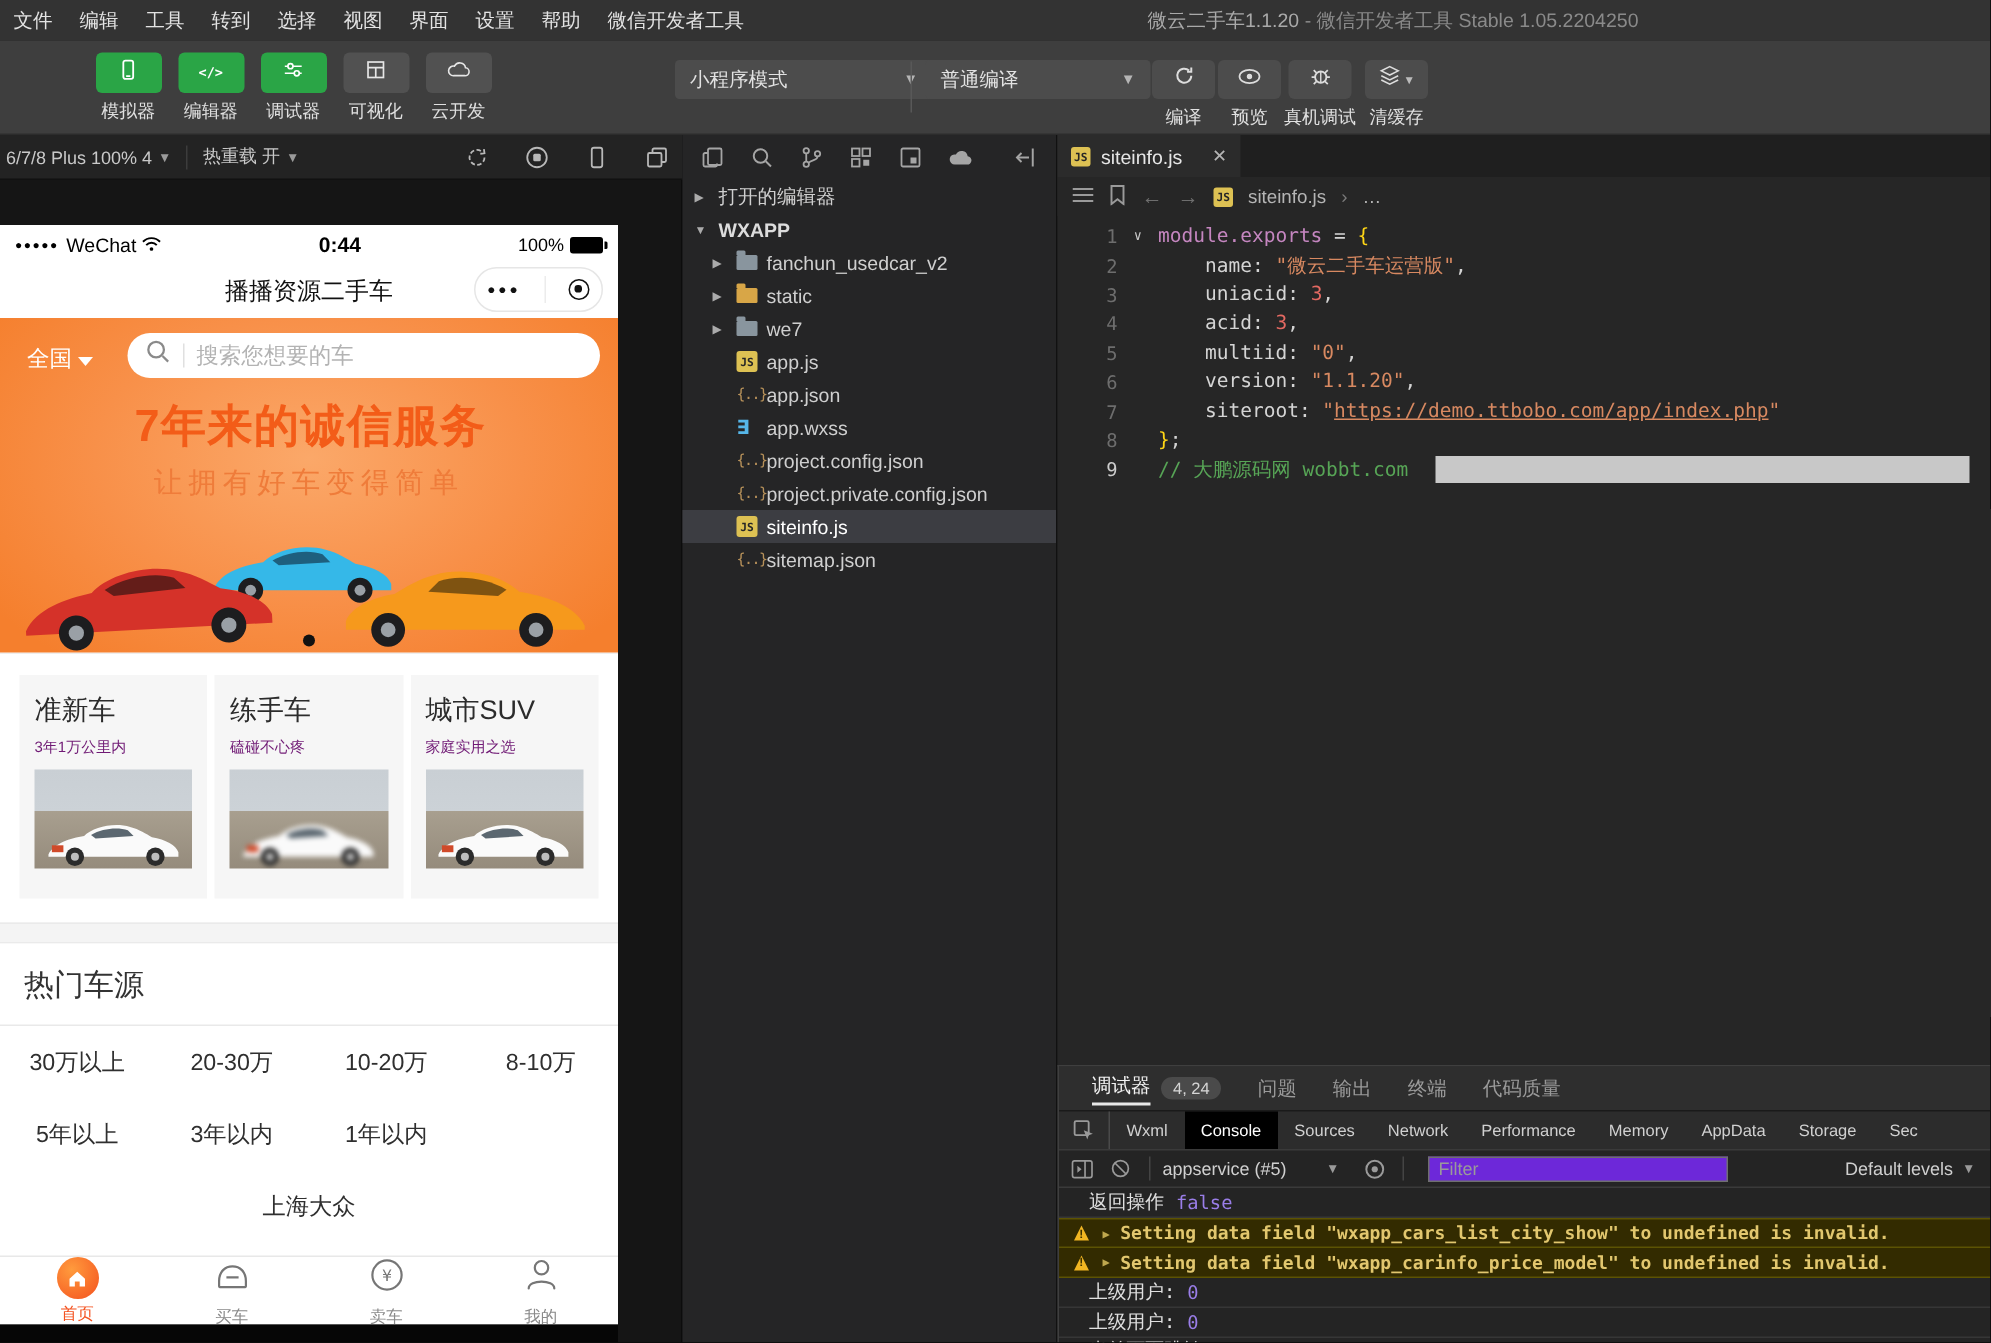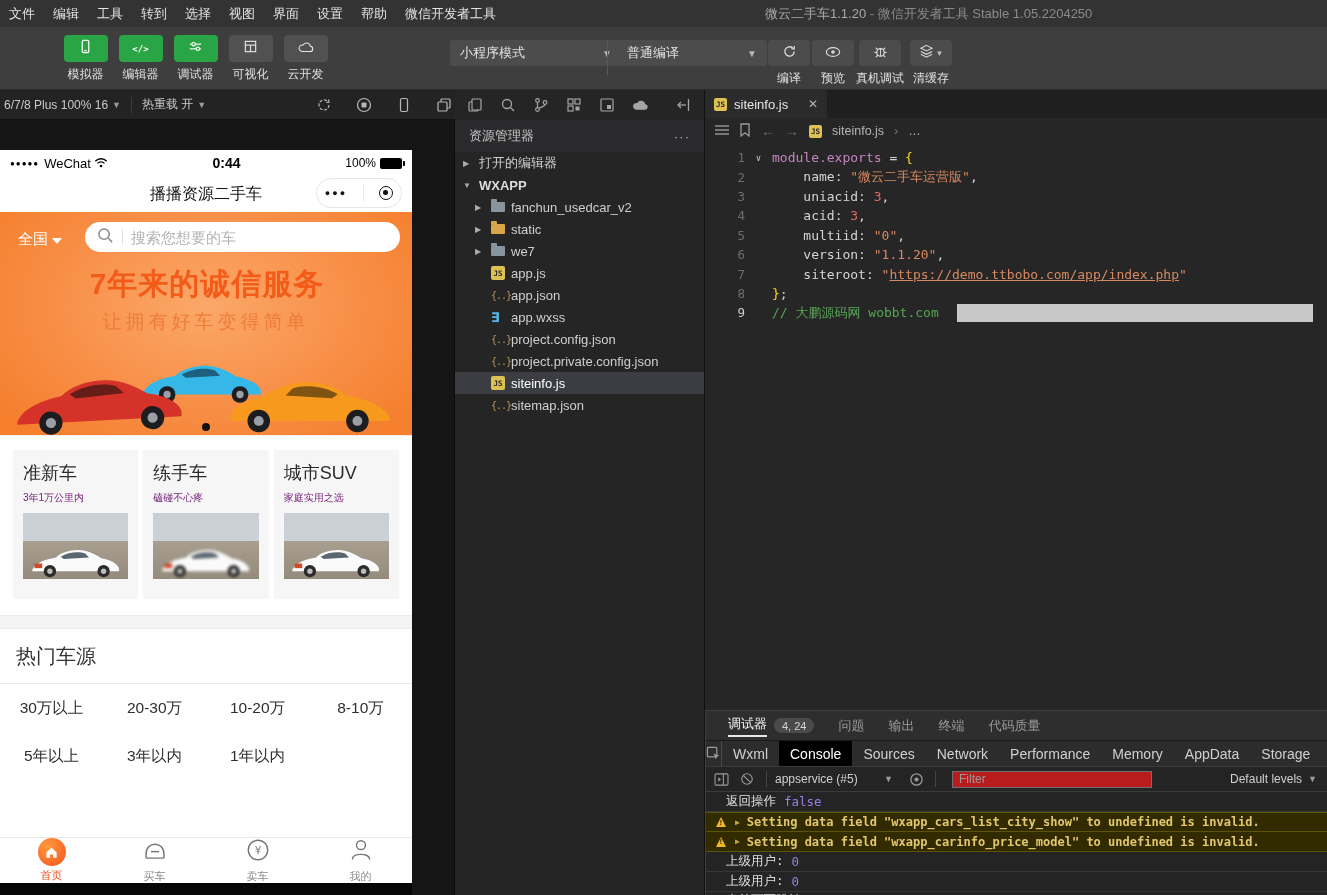--- a/index.html
+++ b/index.html
@@ -133,28 +133,28 @@
   .sel-bar { position:absolute; left:252px; right:14px; top:1px; bottom:1px; background:#c8c8c8; }
 
   
   .dbg { position:absolute; left:705px; top:710px; width:622px; height:185px; background:#242424; border-top:1px solid #3f3f3f; border-left:1px solid #3f3f3f; font-family:"Liberation Sans",sans-serif; }
   .dbg-tabs { height:29px; display:flex; align-items:center; padding-left:22px; gap:24px; background:#2e2e2e; }
   .dbg-tab { color:#9a9a9a; font-size:13px; cursor:pointer; display:flex; align-items:center; gap:7px; }
   .dbg-tab.active .txt { color:#f2f2f2; border-bottom:2px solid #e8e8e8; padding-bottom:2px; }
   .badge { background:#4a4a4a; color:#d6d6d6; font-size:11px; border-radius:9px; padding:1.5px 8px; }
   .devtools-row { height:26px; background:#2c2c2c; border-top:1px solid #1a1a1a; display:flex; align-items:stretch; }
   .dt-ic { width:34px; display:flex; align-items:center; justify-content:center; border-right:1px solid #4a4a4a; cursor:pointer; }
-  .dt-tab { display:flex; align-items:center; padding:0 11px; color:#d0d0d0; font-size:14px; cursor:pointer; }
+  .dt-tab { display:flex; align-items:center; padding:0 11px; color:#d0d0d0; font-size:11px; cursor:pointer; }
   .dt-tab.active { background:#000; color:#fff; }
   .console-toolbar { height:26px; background:#242424; border-top:1px solid #3a3a3a; border-bottom:1px solid #3a3a3a; display:flex; align-items:center; padding:0 6px; }
   .ct-ic { width:18px; height:18px; display:flex; align-items:center; justify-content:center; cursor:pointer; margin-right:8px; }
   .ct-div { width:1px; height:16px; background:#444; margin:0 8px 0 2px; }
   .ctx { color:#d0d0d0; font-size:12px; display:flex; align-items:center; width:118px; cursor:pointer; }
   .ctx .caret { margin-left:auto; color:#9a9a9a; font-size:9px; }
-  .filter-input { width:200px; height:17px; background:#b91c1c; border:1px solid #6f6f6f; color:#bbb; font-size:12px; padding:0 6px; outline:none; margin-left:8px; font-family:"Liberation Sans",sans-serif; }
+  .filter-input { width:200px; height:17px; background:#6d28d9; border:1px solid #6f6f6f; color:#bbb; font-size:12px; padding:0 6px; outline:none; margin-left:8px; font-family:"Liberation Sans",sans-serif; }
   .filter-input::placeholder { color:#9a9a9a; }
   .levels { margin-left:auto; color:#cfcfcf; font-size:12px; display:flex; align-items:center; gap:6px; cursor:pointer; padding-right:4px; }
   .levels .caret { font-size:9px; color:#9a9a9a; }
   .console { font-family:"DejaVu Sans Mono",monospace; font-size:12.5px; overflow:hidden; height:103px; }
   .crow { height:20px; display:flex; align-items:center; padding-left:20px; color:#e0e0e0; border-bottom:1px solid #363636; }
   .crow .val { color:#9a7ee8; margin-left:8px; }
   .crow.warn { background:#332b00; border-bottom:1px solid #5c5303; color:#e2c76e; padding-left:10px; font-weight:bold; font-size:12px; }
   .warn-tri { position:relative; width:0; height:0; border-left:5.5px solid transparent; border-right:5.5px solid transparent; border-bottom:10px solid #f1b622; display:inline-block; margin-right:9px; flex:none; }
   .warn-tri::after { content:"!"; position:absolute; left:-1.5px; top:0.5px; font:bold 8px "Liberation Sans",sans-serif; color:#3a3000; }
   .warn-caret { color:#bfa84e; font-size:8px; margin-right:7px; cursor:pointer; }
@@ -279,21 +279,21 @@
             </svg></span>
           <span style="color:#bbb;font-size:8px;">▼</span>
         </div>
       <span class="lbl">清缓存</span>
     </div>
   </div>
 
   <div class="left-bg"></div>
 
   <div class="simbar">
-    <span style="margin-left:4px;"><span>6/7/8 Plus 100% 16</span></span>
+    <span style="margin-left:4px;"><span>6/7/8 Plus 100% 4</span></span>
       <span class="caret">▼</span>
     <span class="div"></span>
     <span><span>热重载 开</span></span>
       <span class="caret">▼</span>
     <span class="sim-ic" style="margin-left:110px;"><svg width="16" height="16" viewBox="0 0 16 16">
           <path d="M13 8a5 5 0 1 1-1.6-3.7" fill="none" stroke="#b8b8b8" stroke-width="1.2" stroke-dasharray="3 1.6"></path>
           <path d="M12.6 2.4 l.4 2.8 -2.8 .3" fill="none" stroke="#b8b8b8" stroke-width="1.2"></path>
         </svg></span>
     <span class="sim-ic"><svg width="16" height="16" viewBox="0 0 16 16">
           <circle cx="8" cy="8" r="6.5" fill="none" stroke="#b8b8b8" stroke-width="1.2"></circle>
@@ -437,20 +437,21 @@
         <span class="filter-cell">30万以上</span>
         <span class="filter-cell">20-30万</span>
         <span class="filter-cell">10-20万</span>
         <span class="filter-cell">8-10万</span>
       </div>
       <div class="filter-grid">
         <span class="filter-cell">5年以上</span>
         <span class="filter-cell">3年以内</span>
         <span class="filter-cell">1年以内</span>
       </div>
+      <div class="brand-row">上海大众</div>
     </div>
 
     <div class="p-tabbar">
       <div class="p-tab active">
         <span class="home-circ">
             <svg width="15" height="15" viewBox="0 0 16 16">
               <path d="M2.5 8 L8 3 L13.5 8 V13.5 H9.7 V10 H6.3 V13.5 H2.5 Z" fill="#fff"></path>
             </svg>
           </span>
         <span class="lbl">首页</span>
@@ -508,24 +509,20 @@
         </svg>
       <svg width="17" height="14" viewBox="0 0 18 14">
           <path d="M5 12 a3.6 3.6 0 1 1 .6-7.1 a4.4 4.4 0 0 1 8.3 1.2 a2.9 2.9 0 0 1-.6 5.9 z" fill="#a5a5a5"></path>
         </svg>
       <svg class="act-collapse" width="16" height="16" viewBox="0 0 16 16">
           <line x1="12.5" y1="2" x2="12.5" y2="14" stroke="#a5a5a5" stroke-width="1.3"></line>
           <line x1="2" y1="8" x2="10" y2="8" stroke="#a5a5a5" stroke-width="1.3"></line>
           <path d="M5 5 L2 8 L5 11" fill="none" stroke="#a5a5a5" stroke-width="1.3"></path>
         </svg>
     </div>
-    <div class="exp-header">
-      <span>资源管理器</span>
-      <span class="exp-more">···</span>
-    </div>
     <div class="tree-row section">
       <span class="tw">▶</span>
       <span>打开的编辑器</span>
     </div>
     <div class="tree-row section">
       <span class="tw">▼</span>
       <span class="root-label">WXAPP</span>
     </div>
     <div class="tree-row folder">
         <span class="tw">▶</span>

